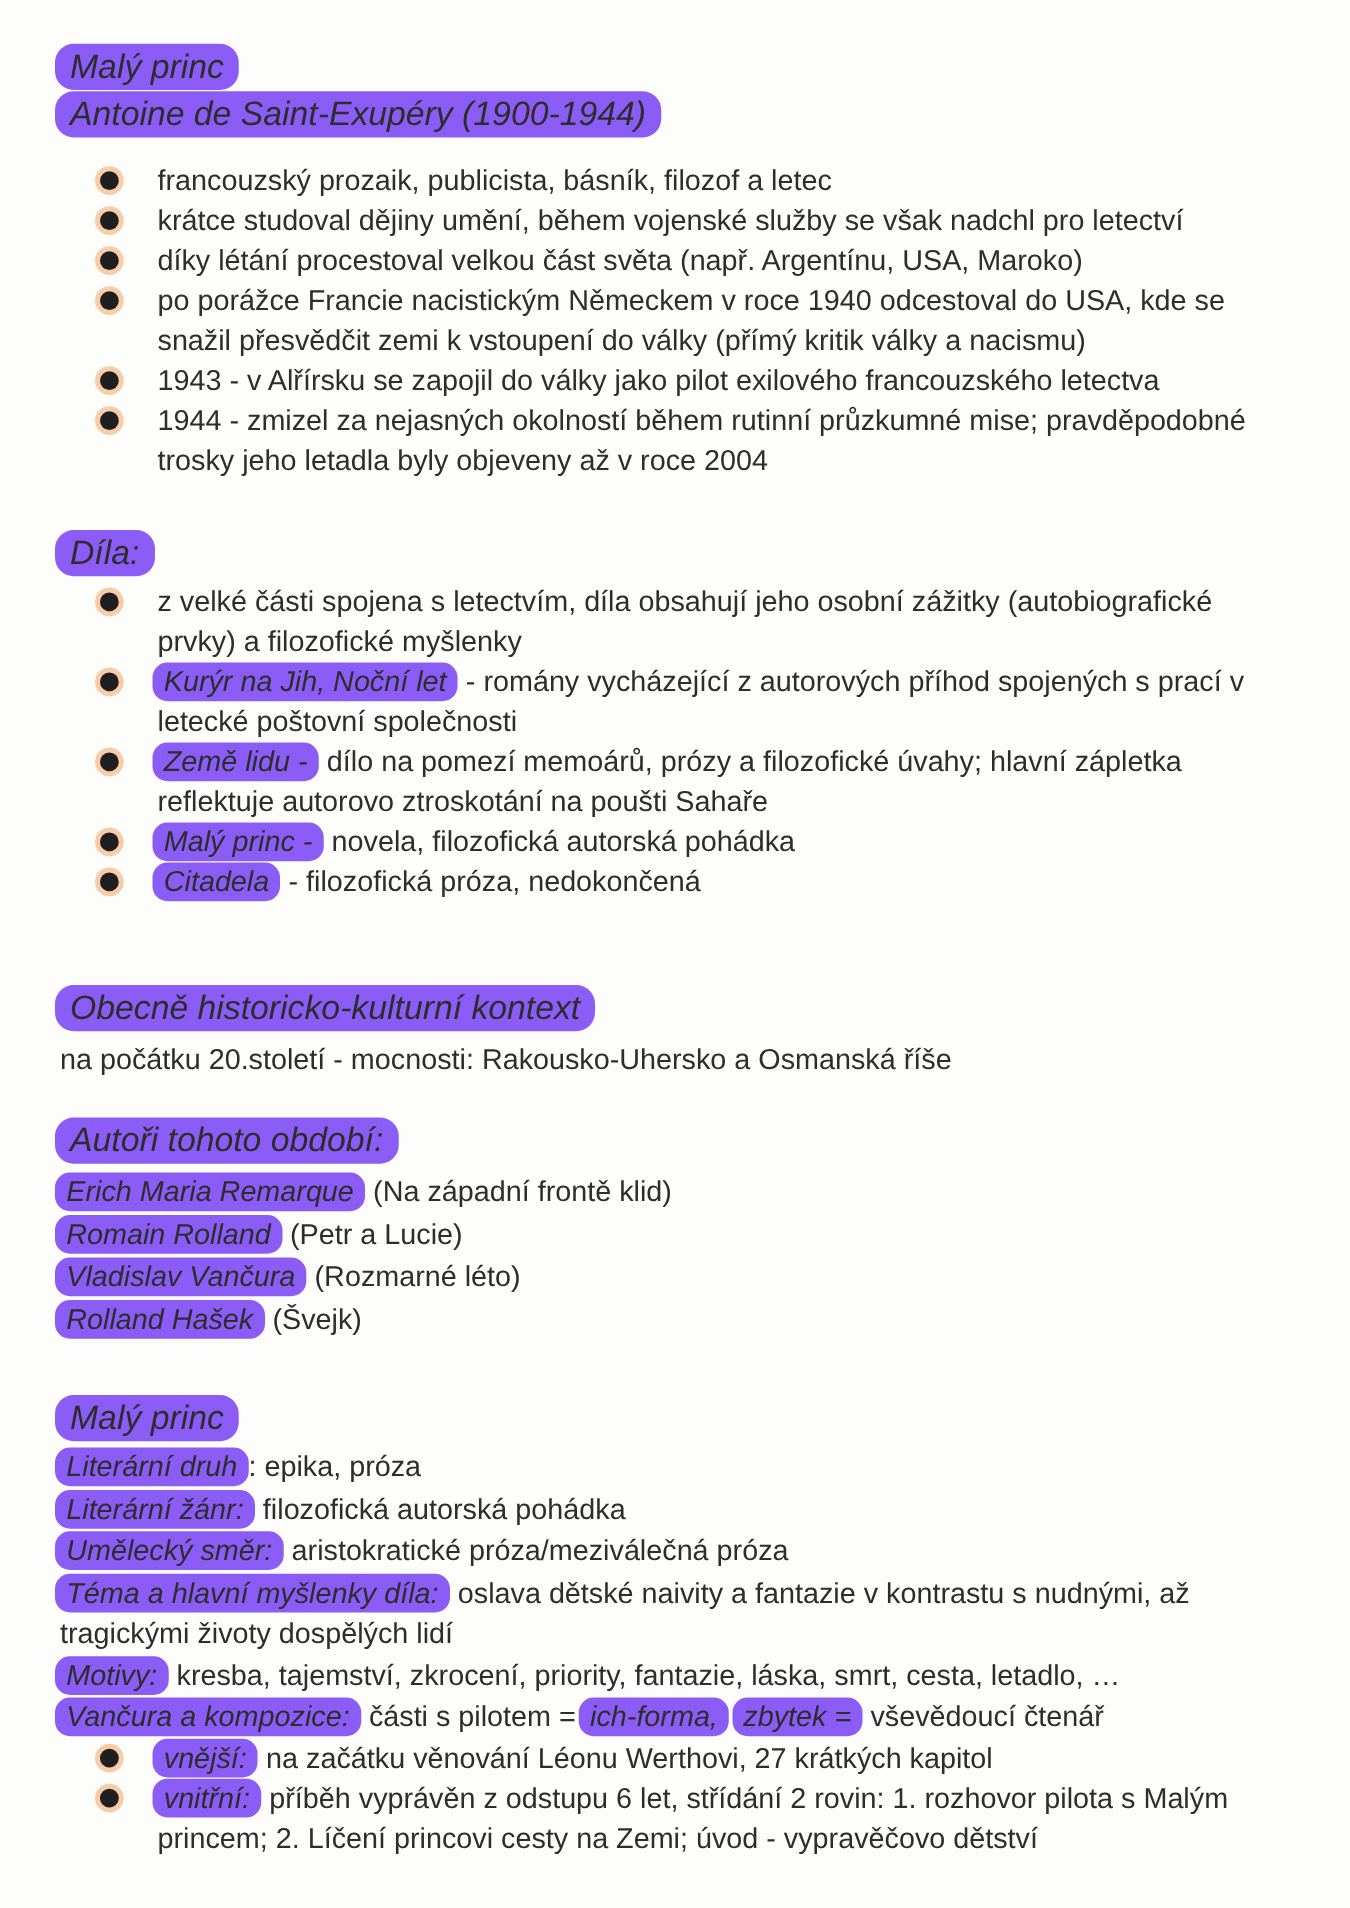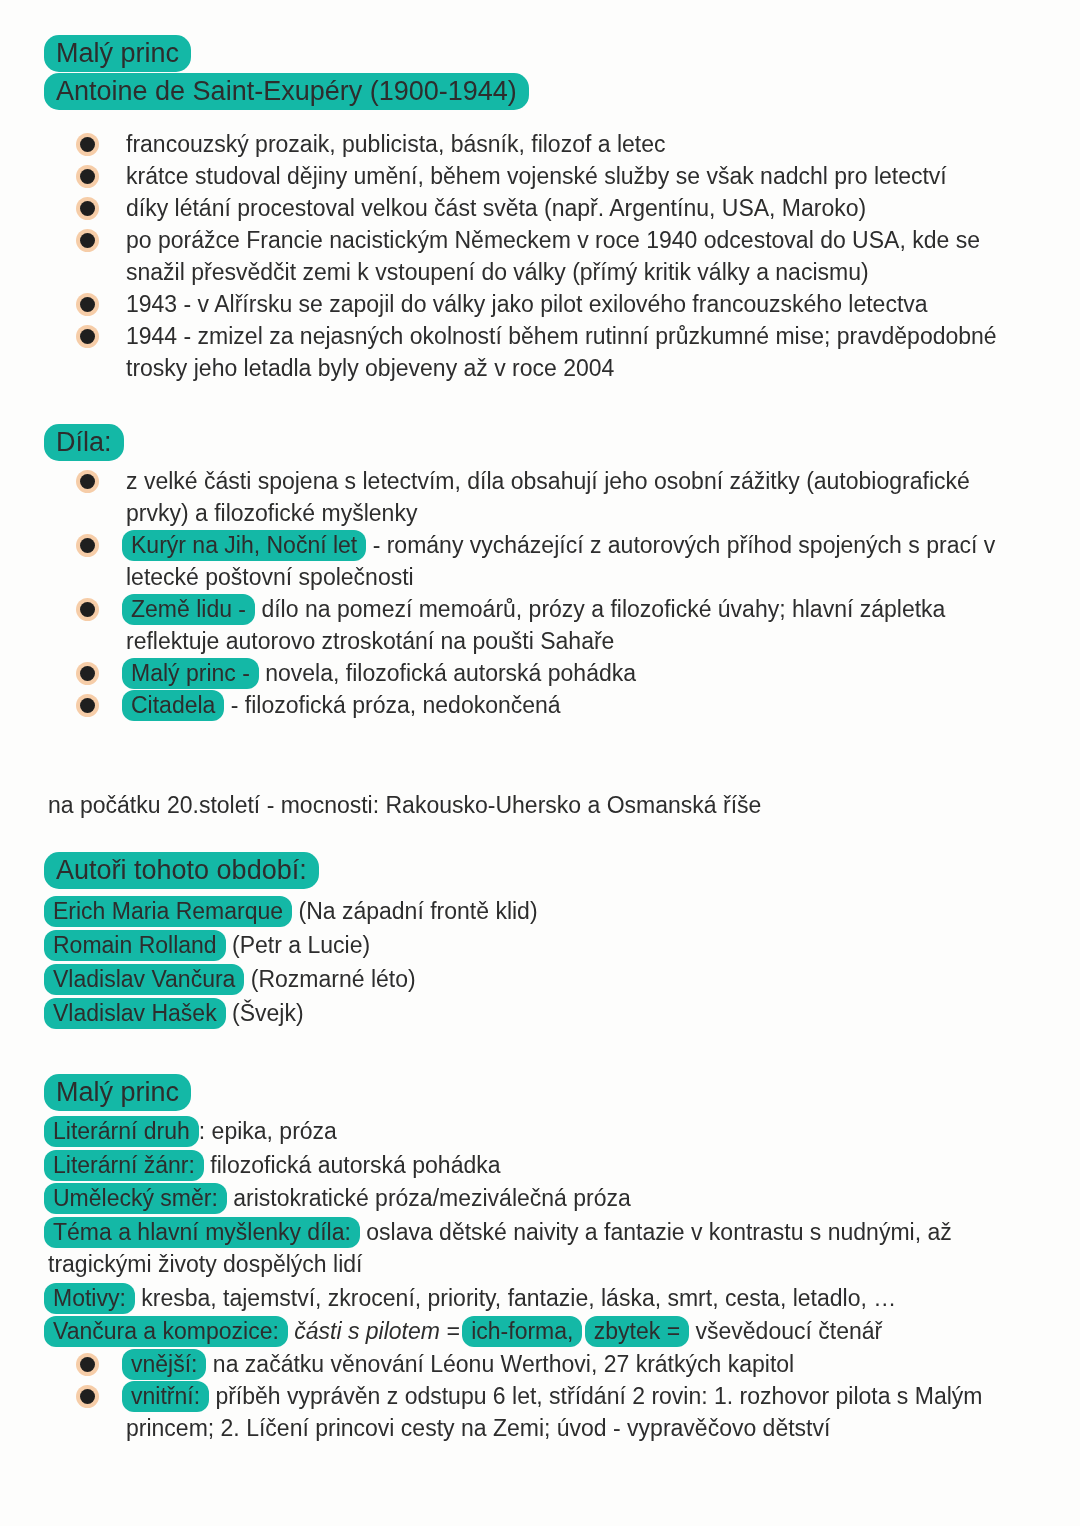--- a/index.html
+++ b/index.html
@@ -17,30 +17,31 @@
     color: #2d2d2d;
     font-size: 23px;
     line-height: 32px;
   }
   .heading {
     font-size: 27px;
     line-height: 34px;
     font-weight: 400;
   }
   .hl {
-    background: #14b8a6;
+    background: #8b5cf6;
     border-radius: 12px;
     padding: 2px 9px 3px;
     margin-left: -4px;
     -webkit-box-decoration-break: clone;
     box-decoration-break: clone;
+    font-style: italic;
   }
   .hl:empty { display: none; }
   .heading .hl { border-radius: 15px; padding: 3px 12px 4px; }
-  .inline-gap { white-space: pre; font-style: italic; }
+  .inline-gap { white-space: pre; }
 
   .bullet-item { display: flex; align-items: flex-start; }
   .bullet-marker {
     flex: 0 0 auto;
     width: 23px; height: 23px;
     margin: 5px 0 0 28px;
     border-radius: 50%;
     background: #f6cda8;
     position: relative;
   }
@@ -133,32 +134,35 @@
         <span class="bullet-text"><span class="hl">Malý princ -</span><span> novela, filozofická autorská pohádka</span></span>
       </div>
       <div class="bullet-item">
         <span class="bullet-marker"></span>
         <span class="bullet-text"><span class="hl">Citadela</span><span> - filozofická próza, nedokončená</span></span>
       </div>
     </div>
   </div>
 
   <div class="sect-context">
+    <div class="heading">
+      <span class="hl">Obecně historicko-kulturní kontext</span>
+    </div>
     <div class="body-line">na počátku 20.století - mocnosti: Rakousko-Uhersko a Osmanská říše</div>
   </div>
 
   <div class="sect-authors">
     <div class="heading">
       <span class="hl">Autoři tohoto období:</span>
     </div>
     <div class="list">
       <div class="author-line"><span class="hl">Erich Maria Remarque</span><span> (Na západní frontě klid)</span></div>
       <div class="author-line"><span class="hl">Romain Rolland</span><span> (Petr a Lucie)</span></div>
       <div class="author-line"><span class="hl">Vladislav Vančura</span><span> (Rozmarné léto)</span></div>
-      <div class="author-line"><span class="hl">Vladislav Hašek</span><span> (Švejk)</span></div>
+      <div class="author-line"><span class="hl">Rolland Hašek</span><span> (Švejk)</span></div>
     </div>
   </div>
 
   <div class="sect-analysis">
     <div class="heading">
       <span class="hl">Malý princ</span>
     </div>
     <div class="attrs">
       <div class="attr-line"><span class="hl">Literární druh</span><span>: epika, próza</span></div>
       <div class="attr-line"><span class="hl">Literární žánr:</span><span> filozofická autorská pohádka</span></div>

